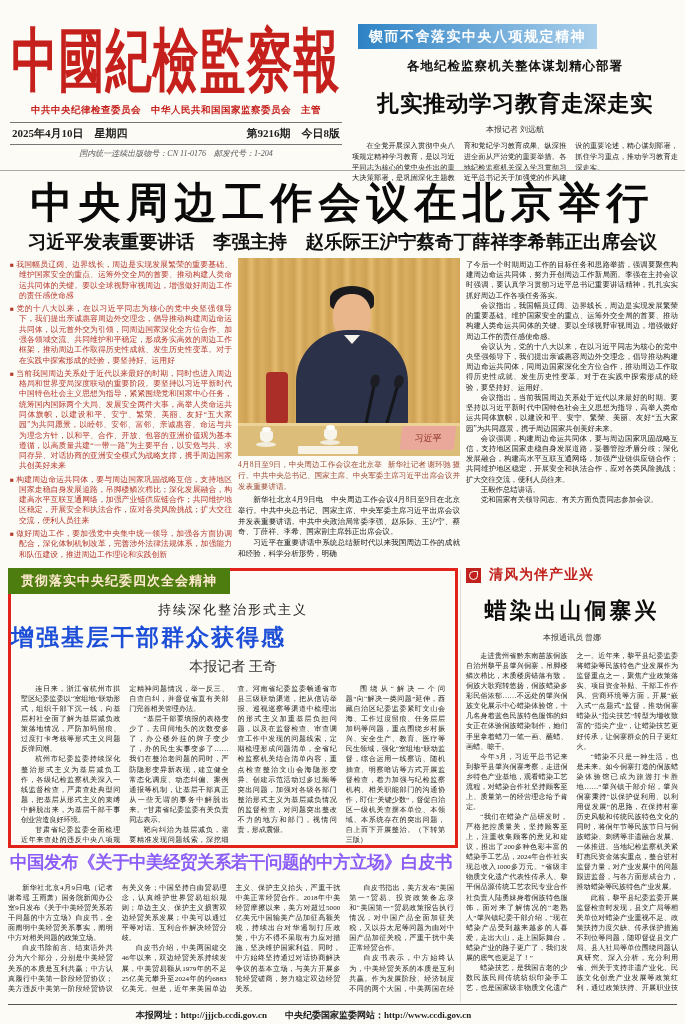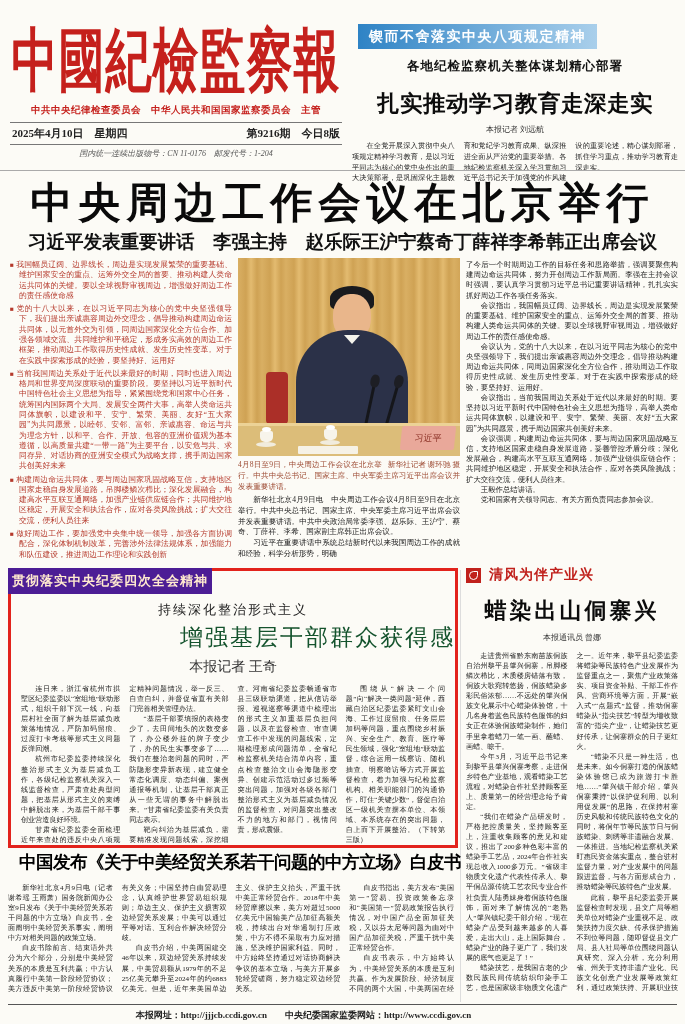--- a/index.html
+++ b/index.html
@@ -62,40 +62,40 @@
   
   .lead-caption{position:absolute;left:238px;top:459px;width:222px;height:34px;overflow:hidden;
                 font-size:7.6px;line-height:1.45;color:#9d4b33;text-align:justify;}
   .lead-caption .credit{float:right;padding-left:6px;}
   .lead-center-body{position:absolute;left:238px;top:495px;width:222px;height:66px;overflow:hidden;
                     font-size:7.6px;line-height:1.42;color:#222;text-align:justify;}
   .lead-right-body{position:absolute;left:466px;top:260px;width:212px;height:302px;overflow:hidden;
                    font-size:7.4px;line-height:1.38;color:#222;text-align:justify;}
   
   .jijian-box{position:absolute;left:8px;top:568px;width:444px;height:274px;border:3px solid #e2231c;}
-  .jijian-label{position:absolute;left:-3px;top:-3px;background:#4c1d95;color:#ffe9cf;font-size:13px;font-weight:bold;
-                letter-spacing:1px;padding:4px 4px;}
+  .jijian-label{position:absolute;left:-3px;top:-3px;background:#4d7c0f;color:#ffe9cf;font-size:13px;font-weight:bold;
+                letter-spacing:1px;padding:4px 13px;}
   .jijian-kicker{text-align:center;margin-top:30px;font-size:13px;letter-spacing:2px;color:#222;}
-  .jijian-headline{text-align:right;font-size:23px;font-weight:400;letter-spacing:2px;margin-top:3px;color:#14532d;}
+  .jijian-headline{text-align:left;font-size:23px;font-weight:700;letter-spacing:2px;margin-top:3px;color:#1d4ed8;}
   .jijian-byline{text-align:center;font-size:14px;margin-top:5px;color:#333;}
   .jijian-body{margin:8px 10px 0;column-count:4;column-gap:9px;font-size:7.1px;line-height:1.42;
                text-align:justify;height:164px;overflow:hidden;color:#222;}
   
   .qf{position:absolute;left:466px;top:566px;width:212px;}
   .qf-kicker{display:flex;align-items:center;gap:8px;font-size:14px;font-weight:bold;color:#c0211c;letter-spacing:1px;}
   .qf-icon{width:15px;height:15px;background:#c0211c;position:relative;flex:0 0 auto;}
   .qf-icon::after{content:"";position:absolute;left:3px;top:3px;width:7px;height:7px;border:1.5px solid #fff;
                   border-radius:50% 0 50% 50%;}
   .qf-headline{text-align:center;font-size:22px;font-weight:900;letter-spacing:3px;margin-top:12px;color:#0b0b0b;}
   .qf-byline{text-align:center;font-size:8px;margin-top:6px;color:#333;}
   .qf-body{margin-top:8px;column-count:2;column-gap:9px;font-size:7.1px;line-height:1.42;
            text-align:justify;height:348px;overflow:hidden;color:#222;}
   
   .wp{position:absolute;left:8px;top:850px;width:446px;}
-  .wp-headline{font-size:17.5px;font-weight:900;white-space:nowrap;letter-spacing:-.5px;color:#000000;margin-left:11px;}
+  .wp-headline{text-align:center;font-size:17.5px;font-weight:900;white-space:nowrap;letter-spacing:-.5px;color:#8b5cf6;}
   .wp-body{margin-top:9px;column-count:4;column-gap:9px;font-size:7.1px;line-height:1.42;
            text-align:justify;height:118px;overflow:hidden;color:#222;}
 </style>
 </head>
 <body>
 
 <div class="page">
 
   <div class="masthead">
     <div class="mast-title">中國紀檢監察報</div>

